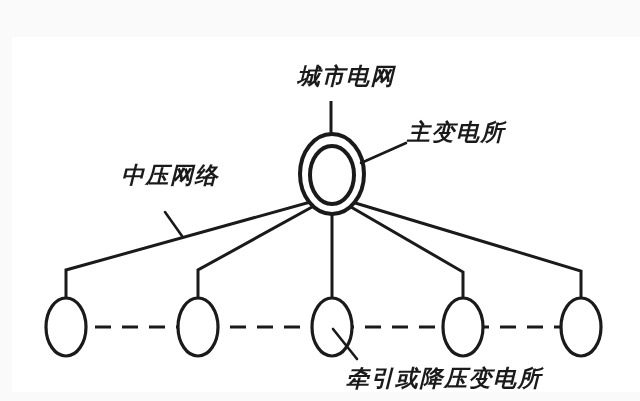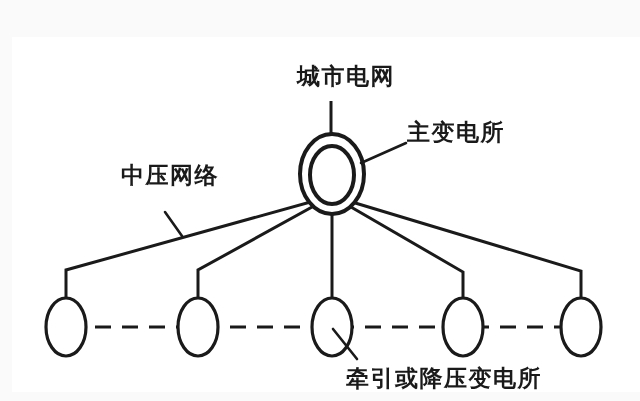--- a/index.html
+++ b/index.html
@@ -1,21 +1,21 @@
 <!DOCTYPE html>
 <html style="--frame: #fafafa; --surface: #ffffff; --ink: #1a1a1a;"><head>
 <meta charset="utf-8">
 <style>
   :root{
     --frame:#fafafa;
     --surface:#ffffff;
     --ink:#1a1a1a;
   }
   html,body{margin:0;padding:0;width:640px;height:401px;overflow:hidden;background:var(--frame);}
-  .stage{position:relative;width:640px;height:401px;background:var(--frame);}
+  .stage{position:relative;width:640px;height:401px;background:var(--frame);font-style:italic;}
   .canvas{position:absolute;left:12px;top:37px;width:628px;height:355px;background:var(--surface);}
   svg{position:absolute;left:0;top:0;display:block;}
   .wire{stroke:var(--ink);stroke-width:3;fill:none;stroke-linecap:butt;}
   .wire-thin{stroke:var(--ink);stroke-width:2.6;fill:none;stroke-linecap:round;}
   .dashed{stroke:var(--ink);stroke-width:3;fill:none;stroke-dasharray:16 11;}
   .node{fill:var(--surface);stroke:var(--ink);stroke-width:3.2;}
   .hub{fill:var(--surface);stroke:var(--ink);stroke-width:4;}
   .hub-inner{fill:none;stroke:var(--ink);stroke-width:4;}
   .label{
     font-family:"Liberation Sans","DejaVu Sans",sans-serif;

